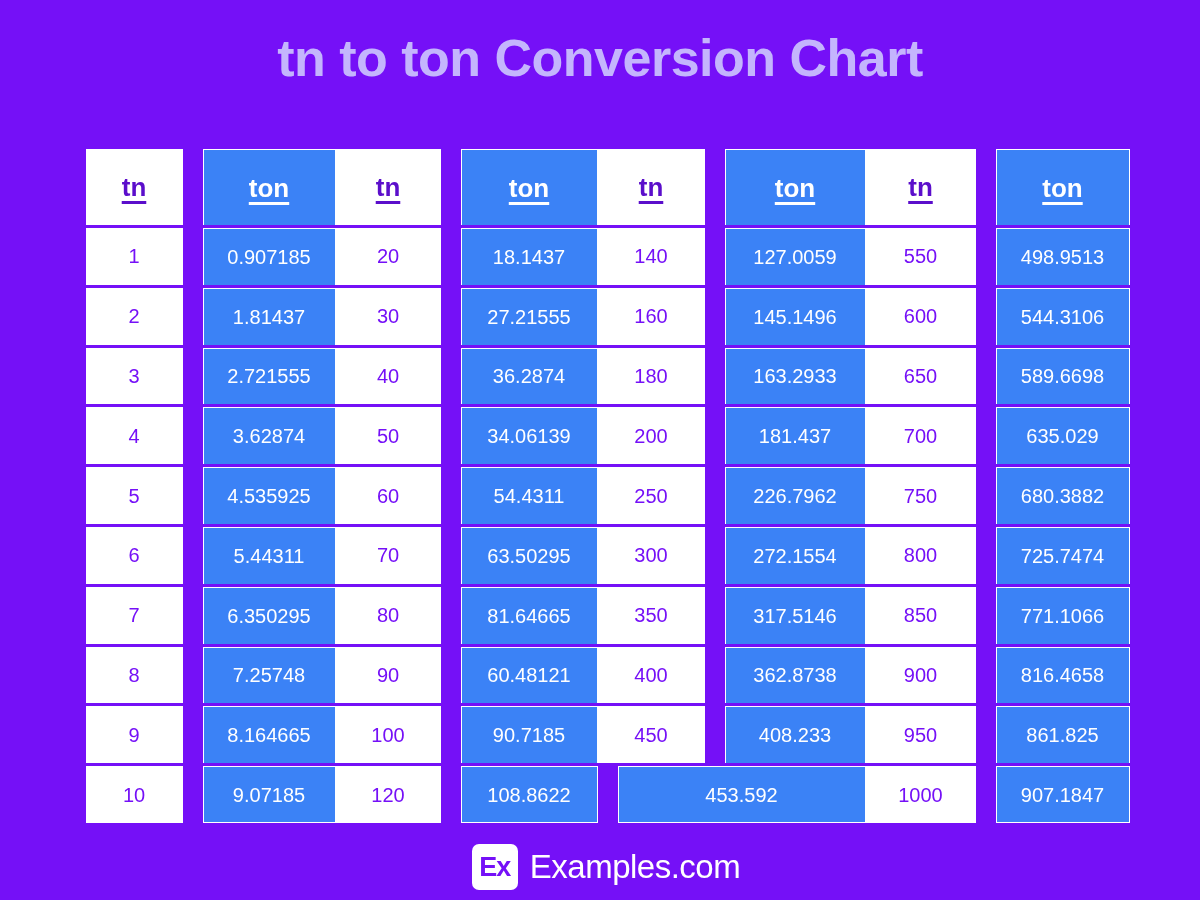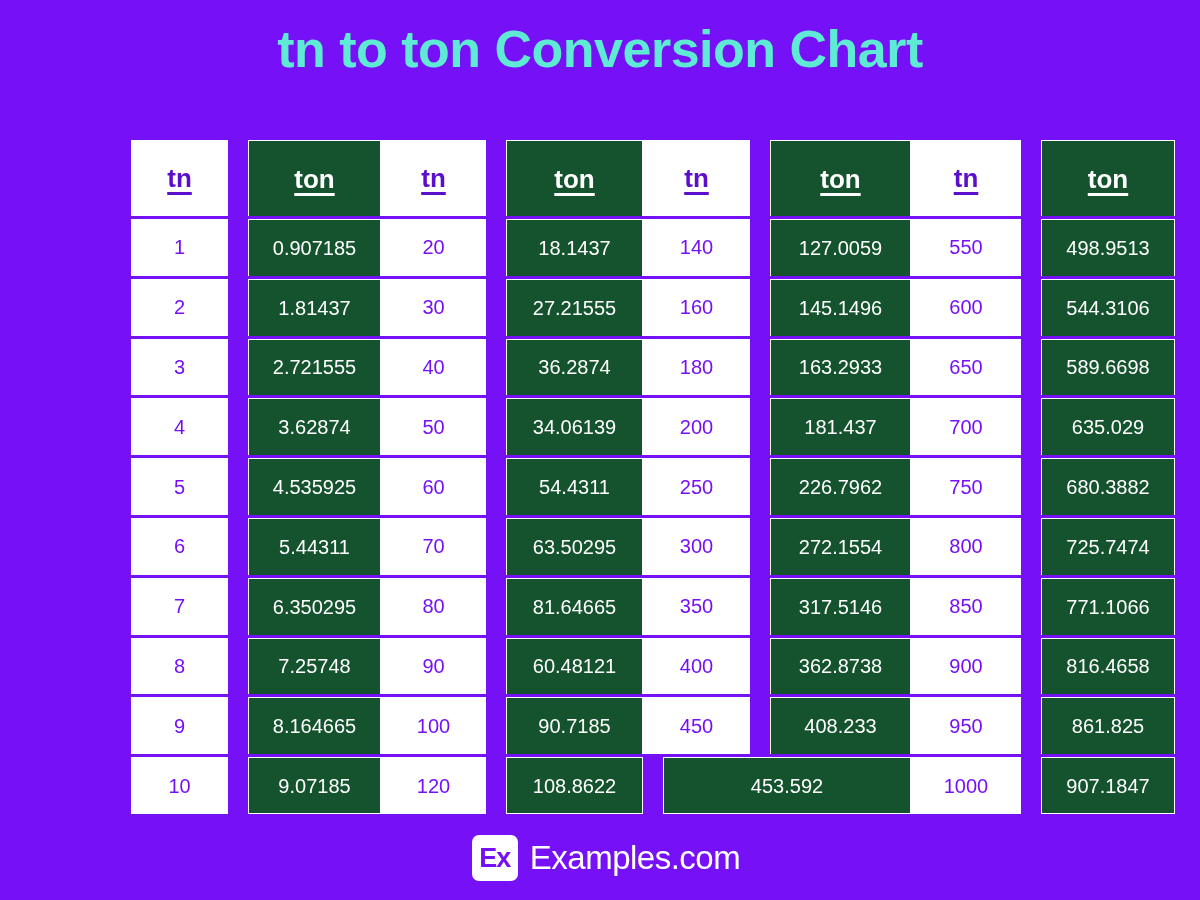--- a/index.html
+++ b/index.html
@@ -14,37 +14,37 @@
     overflow: hidden;
   }
   .page {
     position: relative;
     width: 1200px;
     height: 900px;
     box-sizing: border-box;
   }
   .page-title {
     text-align: center;
-    color: #5eead4;
+    color: #c4b5fd;
     font-size: 52px;
     font-weight: 700;
     letter-spacing: -0.5px;
     padding-top: 18px;
     line-height: 1.1;
-    margin: 3px;
+    margin: 12px;
     font-family: "Liberation Sans", sans-serif;
   }
   .tables-wrap {
     position: absolute;
     top: 137px;
     left: 40px;
     width: 1135px;
     height: 674px;
     display: flex;
-    justify-content: flex-end;
+    justify-content: center;
   }
   .conv-table {
     display: flex;
     flex-direction: column;
     width: 250px;
   }
   .conv-table.t2 { width: 262px; }
   .conv-table.t3 { width: 268px; }
   .conv-table.t4 { width: 264px; }
 
@@ -68,21 +68,21 @@
     flex: 0 0 97px;
     background: #ffffff;
     color: #7510f7;
   }
   .t2 .cell-left { flex: 0 0 105px; }
   .t3 .cell-left { flex: 0 0 107px; }
   .t4 .cell-left { flex: 0 0 110px; }
 
   .cell-right {
     flex: 1 1 auto;
-    background: #14532d;
+    background: #3b82f6;
     color: #ffffff;
     border: 1px solid #ffffff;
     margin-left: 20px;
     border-bottom: none;
     border-top: none;
   }
   .trow.header-row .cell-right { border-top: 1px solid #ffffff; }
   .trow.last-row .cell-right { border-bottom: 1px solid #ffffff; }
   .trow + .trow .cell-right { border-top: 1px solid #ffffff; }
 

